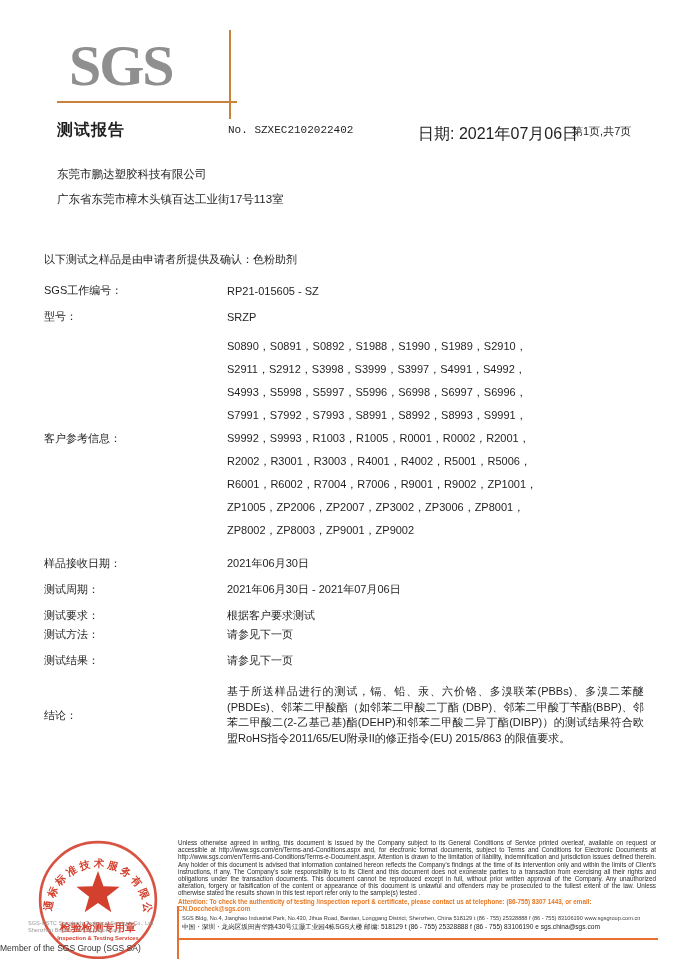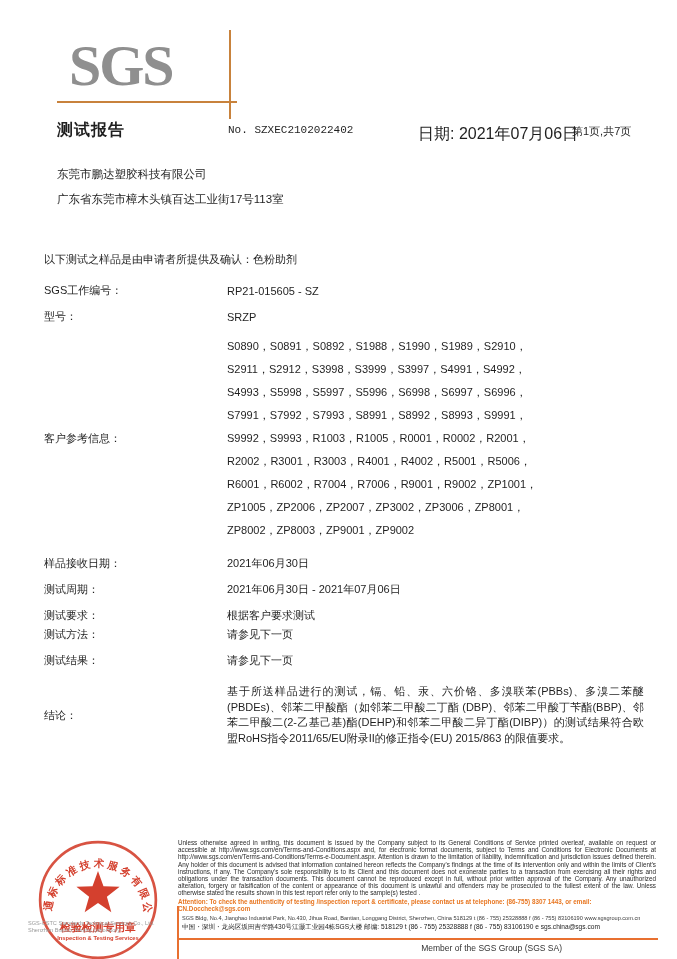--- a/index.html
+++ b/index.html
@@ -44,21 +44,21 @@
 
   
   .footer-text { position:absolute; left:178px; top:839px; width:478px; }
   .disclaimer { font-size:6.3px; line-height:7.2px; text-align:justify; color:#2a2a2a; }
   .attention { font-size:6.3px; line-height:7.2px; font-weight:bold; color:#e87722; margin-top:1px; }
   .addr-block { margin-top:2px; border-left:1px solid #777; padding-left:3px; }
   .addr-en { font-size:5.6px; color:#3a3a3a; line-height:8px; white-space:nowrap; }
   .addr-cn { font-size:6.6px; color:#222; line-height:9px; white-space:nowrap; }
   .footer-rule { position:absolute; left:177px; top:938px; width:481px; height:2px; background:#e87030; }
   .footer-crop-v { position:absolute; left:177px; top:906px; width:2px; height:53px; background:#e87030; }
-  .member-line { position:absolute; left:0; top:943px; width:562px; text-align:right; font-size:8.5px; color:#333; }
+  .member-line { position:absolute; left:0; top:943px; width:658px; text-align:left; font-size:8.5px; color:#333; }
 </style>
 </head>
 <body>
 
 <div class="page">
 
   <div class="logo-wrap">
     <div class="logo-text">SGS</div>
   </div>
   <div class="crop-h"></div>

